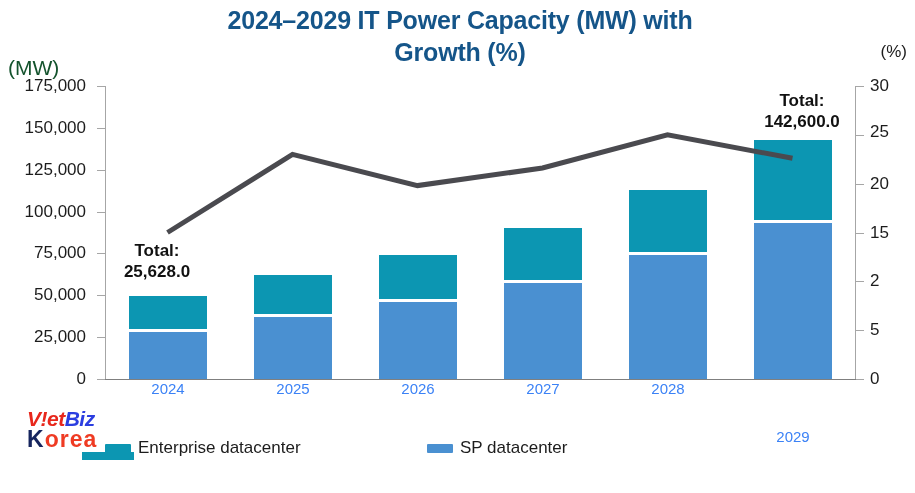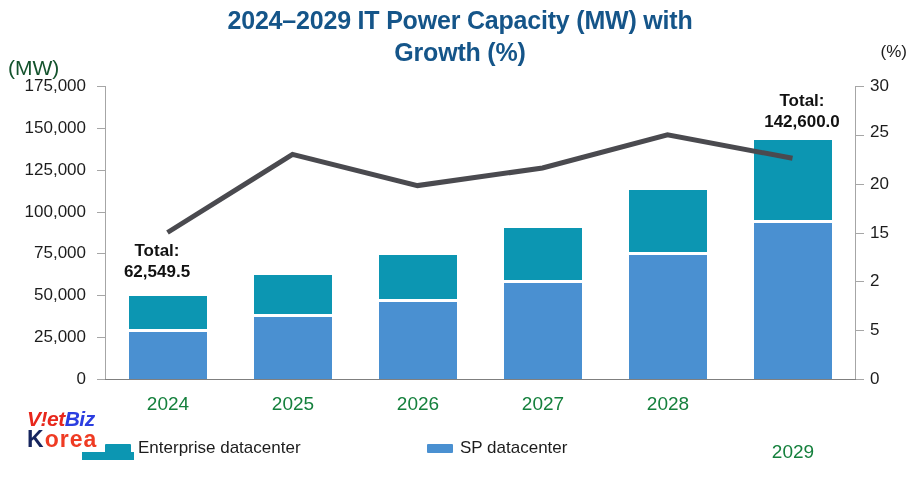--- a/index.html
+++ b/index.html
@@ -42,21 +42,21 @@
   .seg-ent{background:#0c96b2;}
 
   
   .line-svg{position:absolute;left:0;top:0;width:915px;height:493px;pointer-events:none;}
 
   
   .callout{position:absolute;font-size:17px;font-weight:bold;color:#111;
     text-align:center;line-height:21px;white-space:nowrap;}
 
   
-  .xlabel{position:absolute;top:393px;font-size:19px;color:#15803d;text-align:center;width:120px;}
+  .xlabel{position:absolute;top:380px;font-size:15px;color:#3b82f6;text-align:center;width:120px;}
 
   
   .legend{position:absolute;left:105px;top:436px;width:760px;height:30px;text-decoration:underline;}
   .legend-item{position:absolute;display:flex;align-items:center;font-size:17px;color:#1c1c1c;}
   .swatch{width:26px;height:9px;margin-right:7px;border-radius:1px;}
   .swatch-line{width:30px;height:6px;margin-right:3px;background:#4a4a4f;border-radius:1px;}
 
   
   .logo{position:absolute;left:25px;top:408px;width:110px;height:52px;}
   .logo-row1{position:absolute;left:2px;top:0px;font-size:21px;font-weight:bold;
@@ -154,21 +154,21 @@
       <div class="xlabel" style="left: 608px;">2028</div>
       <div class="xlabel" style="left: 733px; margin-top: 48px;">2029</div>
     </div>
 
   <svg class="line-svg">
     <polyline id="growth-line" fill="none" stroke="#4a4a4f" stroke-width="5" stroke-linejoin="miter" stroke-linecap="butt" points="167.5,232.5 292.5,154.4 417.5,185.6 542.5,168.0 667.5,134.8 792.5,158.3"></polyline>
   </svg>
 
   <div class="callout" style="left:92px;top:240px;width:130px;">
     <div>Total:</div>
-    <div>62,549.5</div>
+    <div>25,628.0</div>
   </div>
   <div class="callout" style="left:722px;top:90px;width:160px;">
     <div>Total:</div>
     <div>142,600.0</div>
   </div>
 
   <div class="legend">
     <div class="legend-item" style="left:0px;top:2px;">
       <span class="swatch" style="background:#0c96b2;"></span>
       <span>Enterprise datacenter</span>

